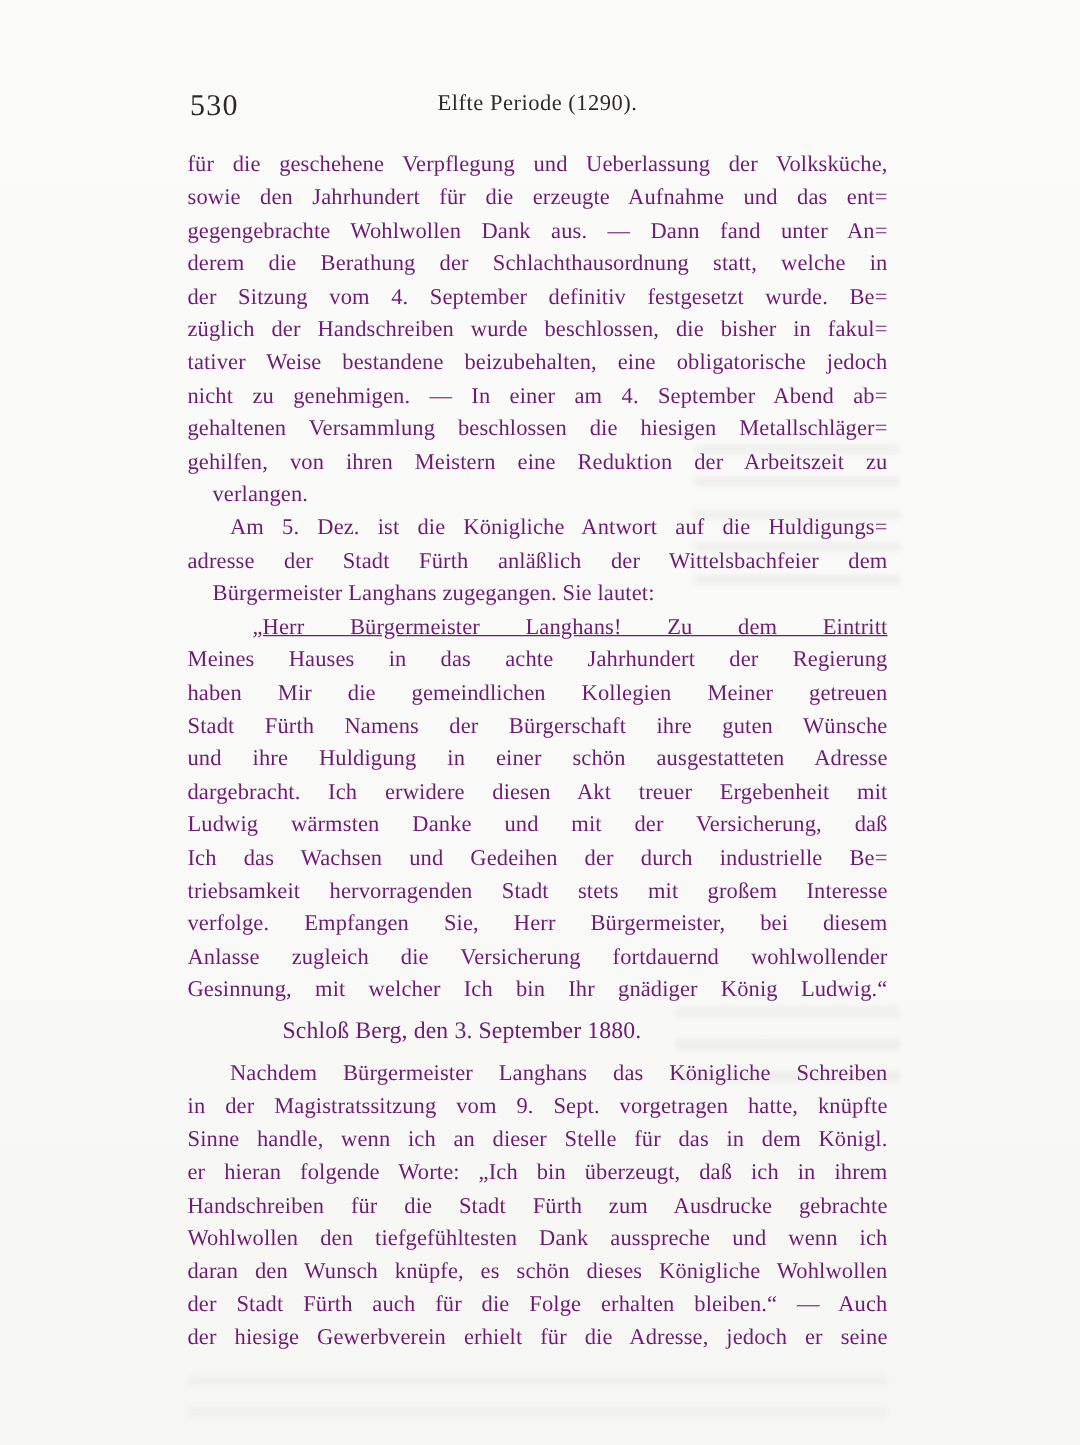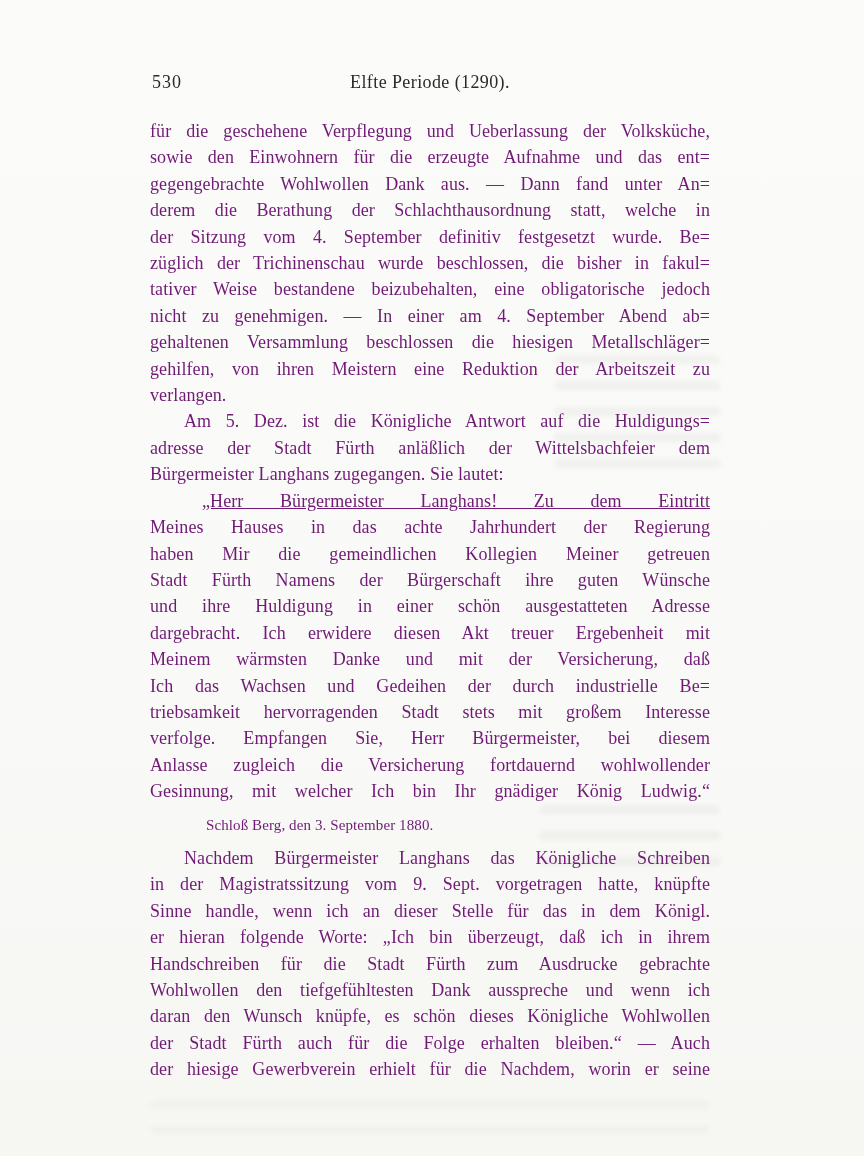--- a/index.html
+++ b/index.html
@@ -28,50 +28,50 @@
     height: 26px;
     text-align: center;
     font-size: 18px;
     letter-spacing: 0.4px;
     color: #2c2a27;
   }
   .pagenum {
     position: absolute;
     left: 2px;
     top: 0;
-    font-size: 18px;
+    font-size: 24px;
     letter-spacing: 1px;
   }
   
   .body-text {
     position: absolute;
     left: 150px;
     top: 118px;
     width: 560px;
     font-size: 18px;
     color: #701a75;
   }
   .para { margin: 0; padding: 0; }
   .line {
     display: block;
     text-align: justify;
     text-align-last: justify;
     line-height: 26.4px;
     letter-spacing: 0.1px;
   }
   .line.first { text-indent: 34px; }
-  .line.lastline { text-align-last: left; }
+  .line.lastline { text-align-last: left; margin-left: 20px; }
   .para.letter .line { word-spacing: 0.2em; }
   .para.letter .line.first { text-indent: 52px; text-decoration: underline; }
   .para.dateline { margin: 7px 0 7px 0; }
   .para.dateline .line {
     text-align: right;
     text-align-last: left;
     padding-left: 56px;
-    font-size: 15px;
+    font-size: 19px;
     font-family: Liberation Serif, serif;
   }
   
   .show-through {
     position: absolute;
     pointer-events: none;
     background: repeating-linear-gradient(
       180deg,
       rgba(110,105,95,0.06) 0px, rgba(110,105,95,0.06) 9px,
       rgba(110,105,95,0.0) 9px, rgba(110,105,95,0.0) 26px
@@ -89,63 +89,63 @@
 <div class="page">
 
   <div class="running-head">
     <span class="pagenum">530</span>
     <span class="head-title">Elfte Periode (1290).</span>
   </div>
 
   <div class="body-text" id="body-text">
       <p class="para plain">
         <span class="line">für die geschehene Verpflegung und Ueberlassung der Volksküche,</span>
-        <span class="line">sowie den Einwohnern für die erzeugte Aufnahme und das ent=</span>
+        <span class="line">sowie den Jahrhundert für die erzeugte Aufnahme und das ent=</span>
         <span class="line">gegengebrachte Wohlwollen Dank aus. — Dann fand unter An=</span>
         <span class="line">derem die Berathung der Schlachthausordnung statt, welche in</span>
         <span class="line">der Sitzung vom 4. September definitiv festgesetzt wurde. Be=</span>
-        <span class="line">züglich der Trichinenschau wurde beschlossen, die bisher in fakul=</span>
+        <span class="line">züglich der Handschreiben wurde beschlossen, die bisher in fakul=</span>
         <span class="line">tativer Weise bestandene beizubehalten, eine obligatorische jedoch</span>
         <span class="line">nicht zu genehmigen. — In einer am 4. September Abend ab=</span>
         <span class="line">gehaltenen Versammlung beschlossen die hiesigen Metallschläger=</span>
         <span class="line">gehilfen, von ihren Meistern eine Reduktion der Arbeitszeit zu</span>
         <span class="line lastline">verlangen.</span>
       </p>
       <p class="para plain">
         <span class="line first">Am 5. Dez. ist die Königliche Antwort auf die Huldigungs=</span>
         <span class="line">adresse der Stadt Fürth anläßlich der Wittelsbachfeier dem</span>
         <span class="line lastline">Bürgermeister Langhans zugegangen.  Sie lautet:</span>
       </p>
       <p class="para letter">
         <span class="line first">„Herr Bürgermeister Langhans! Zu dem Eintritt</span>
         <span class="line">Meines Hauses in das achte Jahrhundert der Regierung</span>
         <span class="line">haben Mir die gemeindlichen Kollegien Meiner getreuen</span>
         <span class="line">Stadt Fürth Namens der Bürgerschaft ihre guten Wünsche</span>
         <span class="line">und ihre Huldigung in einer schön ausgestatteten Adresse</span>
         <span class="line">dargebracht. Ich erwidere diesen Akt treuer Ergebenheit mit</span>
-        <span class="line">Meinem wärmsten Danke und mit der Versicherung, daß</span>
+        <span class="line">Ludwig wärmsten Danke und mit der Versicherung, daß</span>
         <span class="line">Ich das Wachsen und Gedeihen der durch industrielle Be=</span>
         <span class="line">triebsamkeit hervorragenden Stadt stets mit großem Interesse</span>
         <span class="line">verfolge. Empfangen Sie, Herr Bürgermeister, bei diesem</span>
         <span class="line">Anlasse zugleich die Versicherung fortdauernd wohlwollender</span>
         <span class="line">Gesinnung, mit welcher Ich bin Ihr gnädiger König Ludwig.“</span>
       </p>
       <p class="para dateline">
         <span class="line lastline">Schloß Berg, den 3. September 1880.</span>
       </p>
       <p class="para plain">
         <span class="line first">Nachdem Bürgermeister Langhans das Königliche Schreiben</span>
         <span class="line">in der Magistratssitzung vom 9. Sept. vorgetragen hatte, knüpfte</span>
         <span class="line">Sinne handle, wenn ich an dieser Stelle für das in dem Königl.</span>
         <span class="line">er hieran folgende Worte: „Ich bin überzeugt, daß ich in ihrem</span>
         <span class="line">Handschreiben für die Stadt Fürth zum Ausdrucke gebrachte</span>
         <span class="line">Wohlwollen den tiefgefühltesten Dank ausspreche und wenn ich</span>
         <span class="line">daran den Wunsch knüpfe, es schön dieses Königliche Wohlwollen</span>
         <span class="line">der Stadt Fürth auch für die Folge erhalten bleiben.“ — Auch</span>
-        <span class="line">der hiesige Gewerbverein erhielt für die Nachdem, worin er seine</span>
+        <span class="line">der hiesige Gewerbverein erhielt für die Adresse, jedoch er seine</span>
       </p>
     </div>
 
   <div class="show-through st1"></div>
   <div class="show-through st2"></div>
   <div class="show-through st3"></div>
 
 </div>
 
 </body></html>

